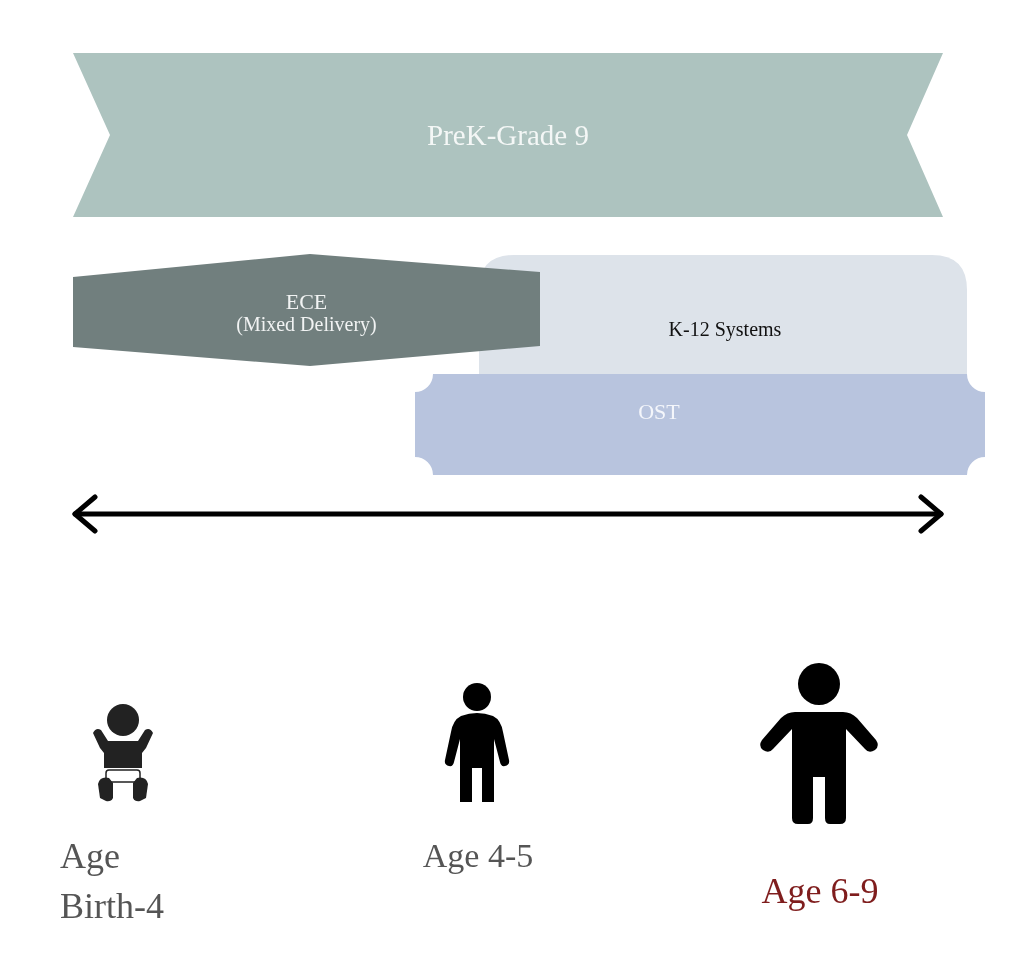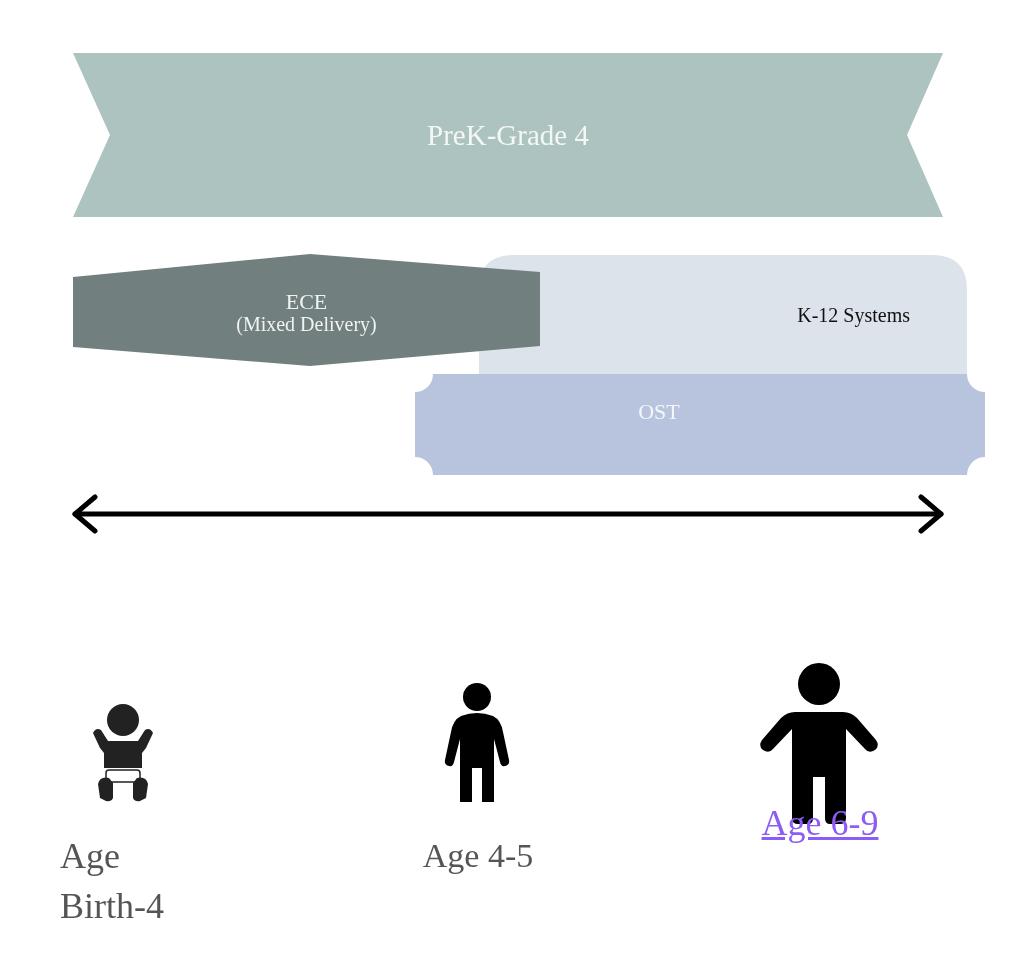--- a/index.html
+++ b/index.html
@@ -40,31 +40,31 @@
     <circle cx="477" cy="697" r="14"></circle>
     <path d="M461,716 Q477,710 493,716 Q501,720 503,732 L509,760 Q510,765 505,766 Q501,767 500,762 L494,739 L494,802 L482,802 L482,768 L472,768 L472,802 L460,802 L460,739 L454,762 Q453,767 449,766 Q444,765 445,760 L451,732 Q453,720 461,716 Z"></path>
   </g>
 
   <g fill="#000">
     <circle cx="819" cy="684" r="21"></circle>
     <path d="M795,712 L843,712 Q851,712 857,718 L876,740 Q880,746 875,750 Q869,754 865,749 L846,729 L846,818 Q846,824 840,824 L830,824 Q825,824 825,818 L825,777 L813,777 L813,818 Q813,824 808,824 L798,824 Q792,824 792,818 L792,729 L773,749 Q769,754 763,750 Q758,746 762,740 L781,718 Q787,712 795,712 Z"></path>
   </g>
 </svg>
 
-<div class="center-text" style="left:73px; width:870px; top:118px; font-size:29px; color:#f4f7f6; line-height:34px;">PreK-Grade 4</div>
+<div class="center-text" style="left:73px; width:870px; top:118px; font-size:29px; color:#f4f7f6; line-height:34px;">PreK-Grade 9</div>
 
 <div class="abs" style="left:73px; width:467px; top:291px; text-align:center; color:#f1f3f3;">
   <div style="font-size:22px; line-height:22px;">ECE</div>
   <div style="font-size:20px; line-height:22px;">(Mixed Delivery)</div>
 </div>
 
-<div class="center-text" style="left:540px; width:370px; top:303px; font-size:20px; color:#111111; line-height:24px;text-align:right;">K-12 Systems</div>
+<div class="center-text" style="left:540px; width:370px; top:317px; font-size:20px; color:#111111; line-height:24px;">K-12 Systems</div>
 
 <div class="center-text" style="left:415px; width:488px; top:398px; font-size:22px; color:#f4f6fb; line-height:28px;">OST</div>
 
 <div class="abs" style="left:60px; width:150px; top:831px; text-align:left; color:#555555; font-size:36px; line-height:50px;">
   <div>Age</div>
   <div>Birth-4</div>
 </div>
 
 <div class="center-text" style="left:378px; width:200px; top:833px; font-size:34px; color:#555555; line-height:46px;">Age 4-5</div>
 
-<div class="center-text" style="left:720px; width:200px; top:800px; font-size:36px; color:#8b5cf6; line-height:46px;text-decoration:underline;">Age 6-9</div>
+<div class="center-text" style="left:720px; width:200px; top:868px; font-size:36px; color:#7f1d1d; line-height:46px;">Age 6-9</div>
 
 </body></html>

